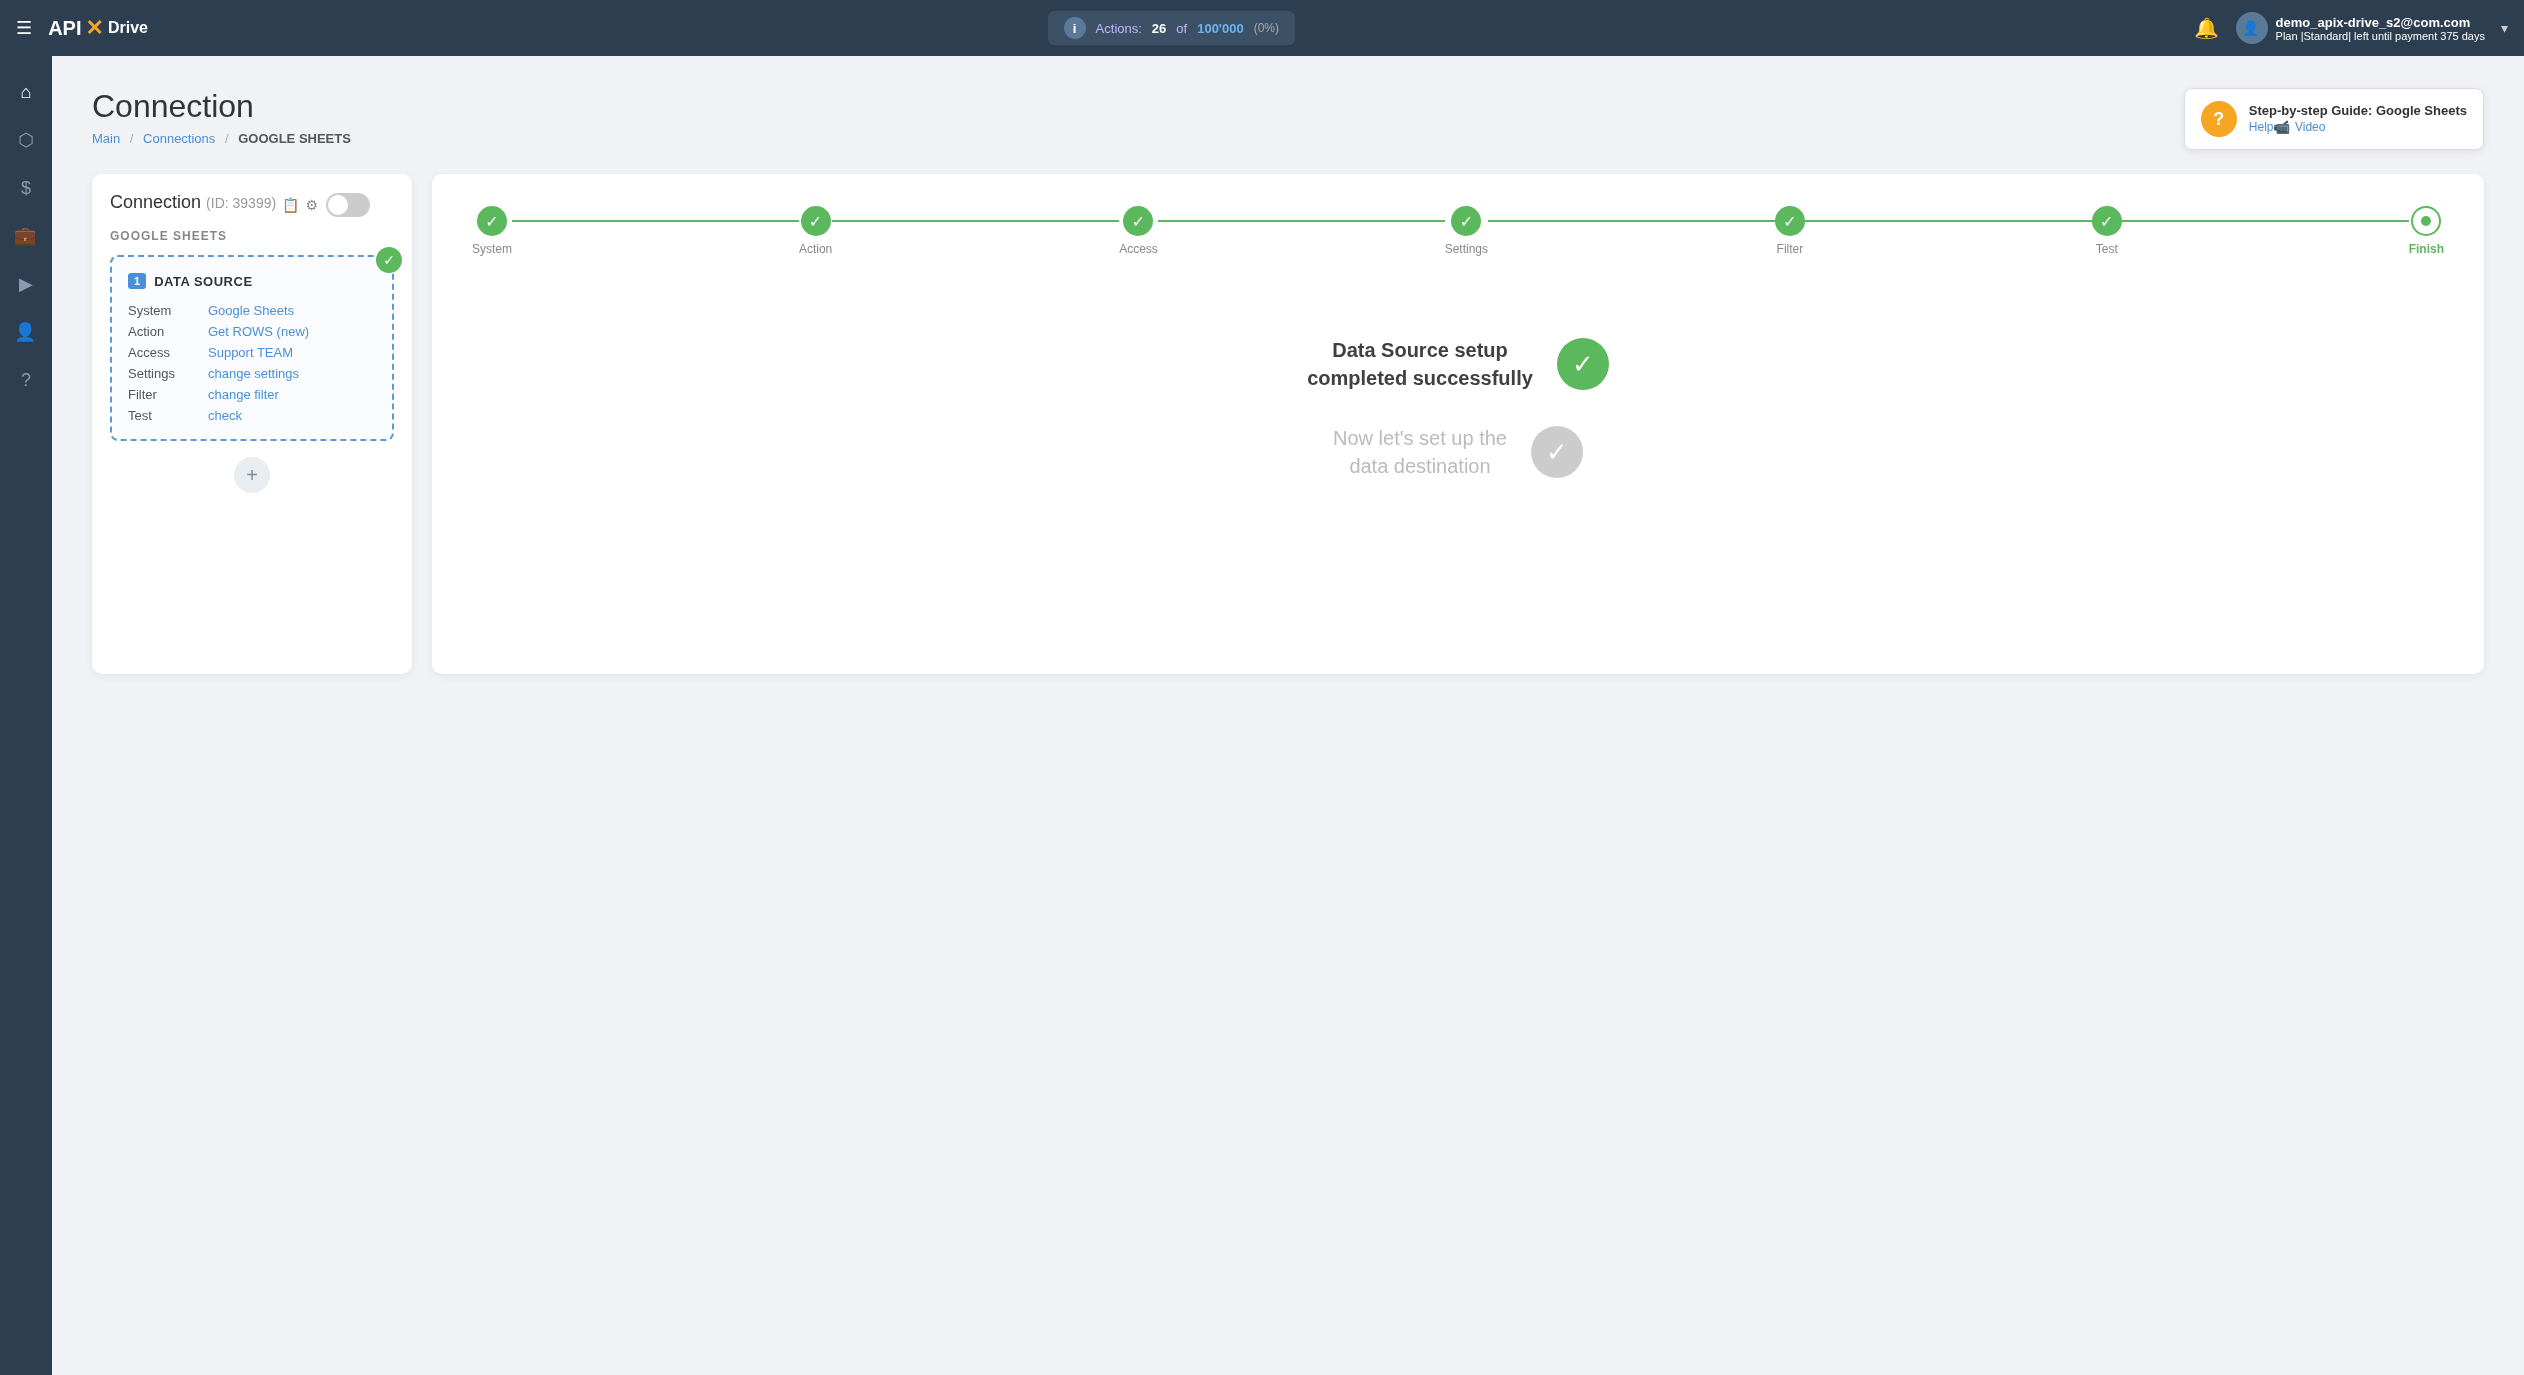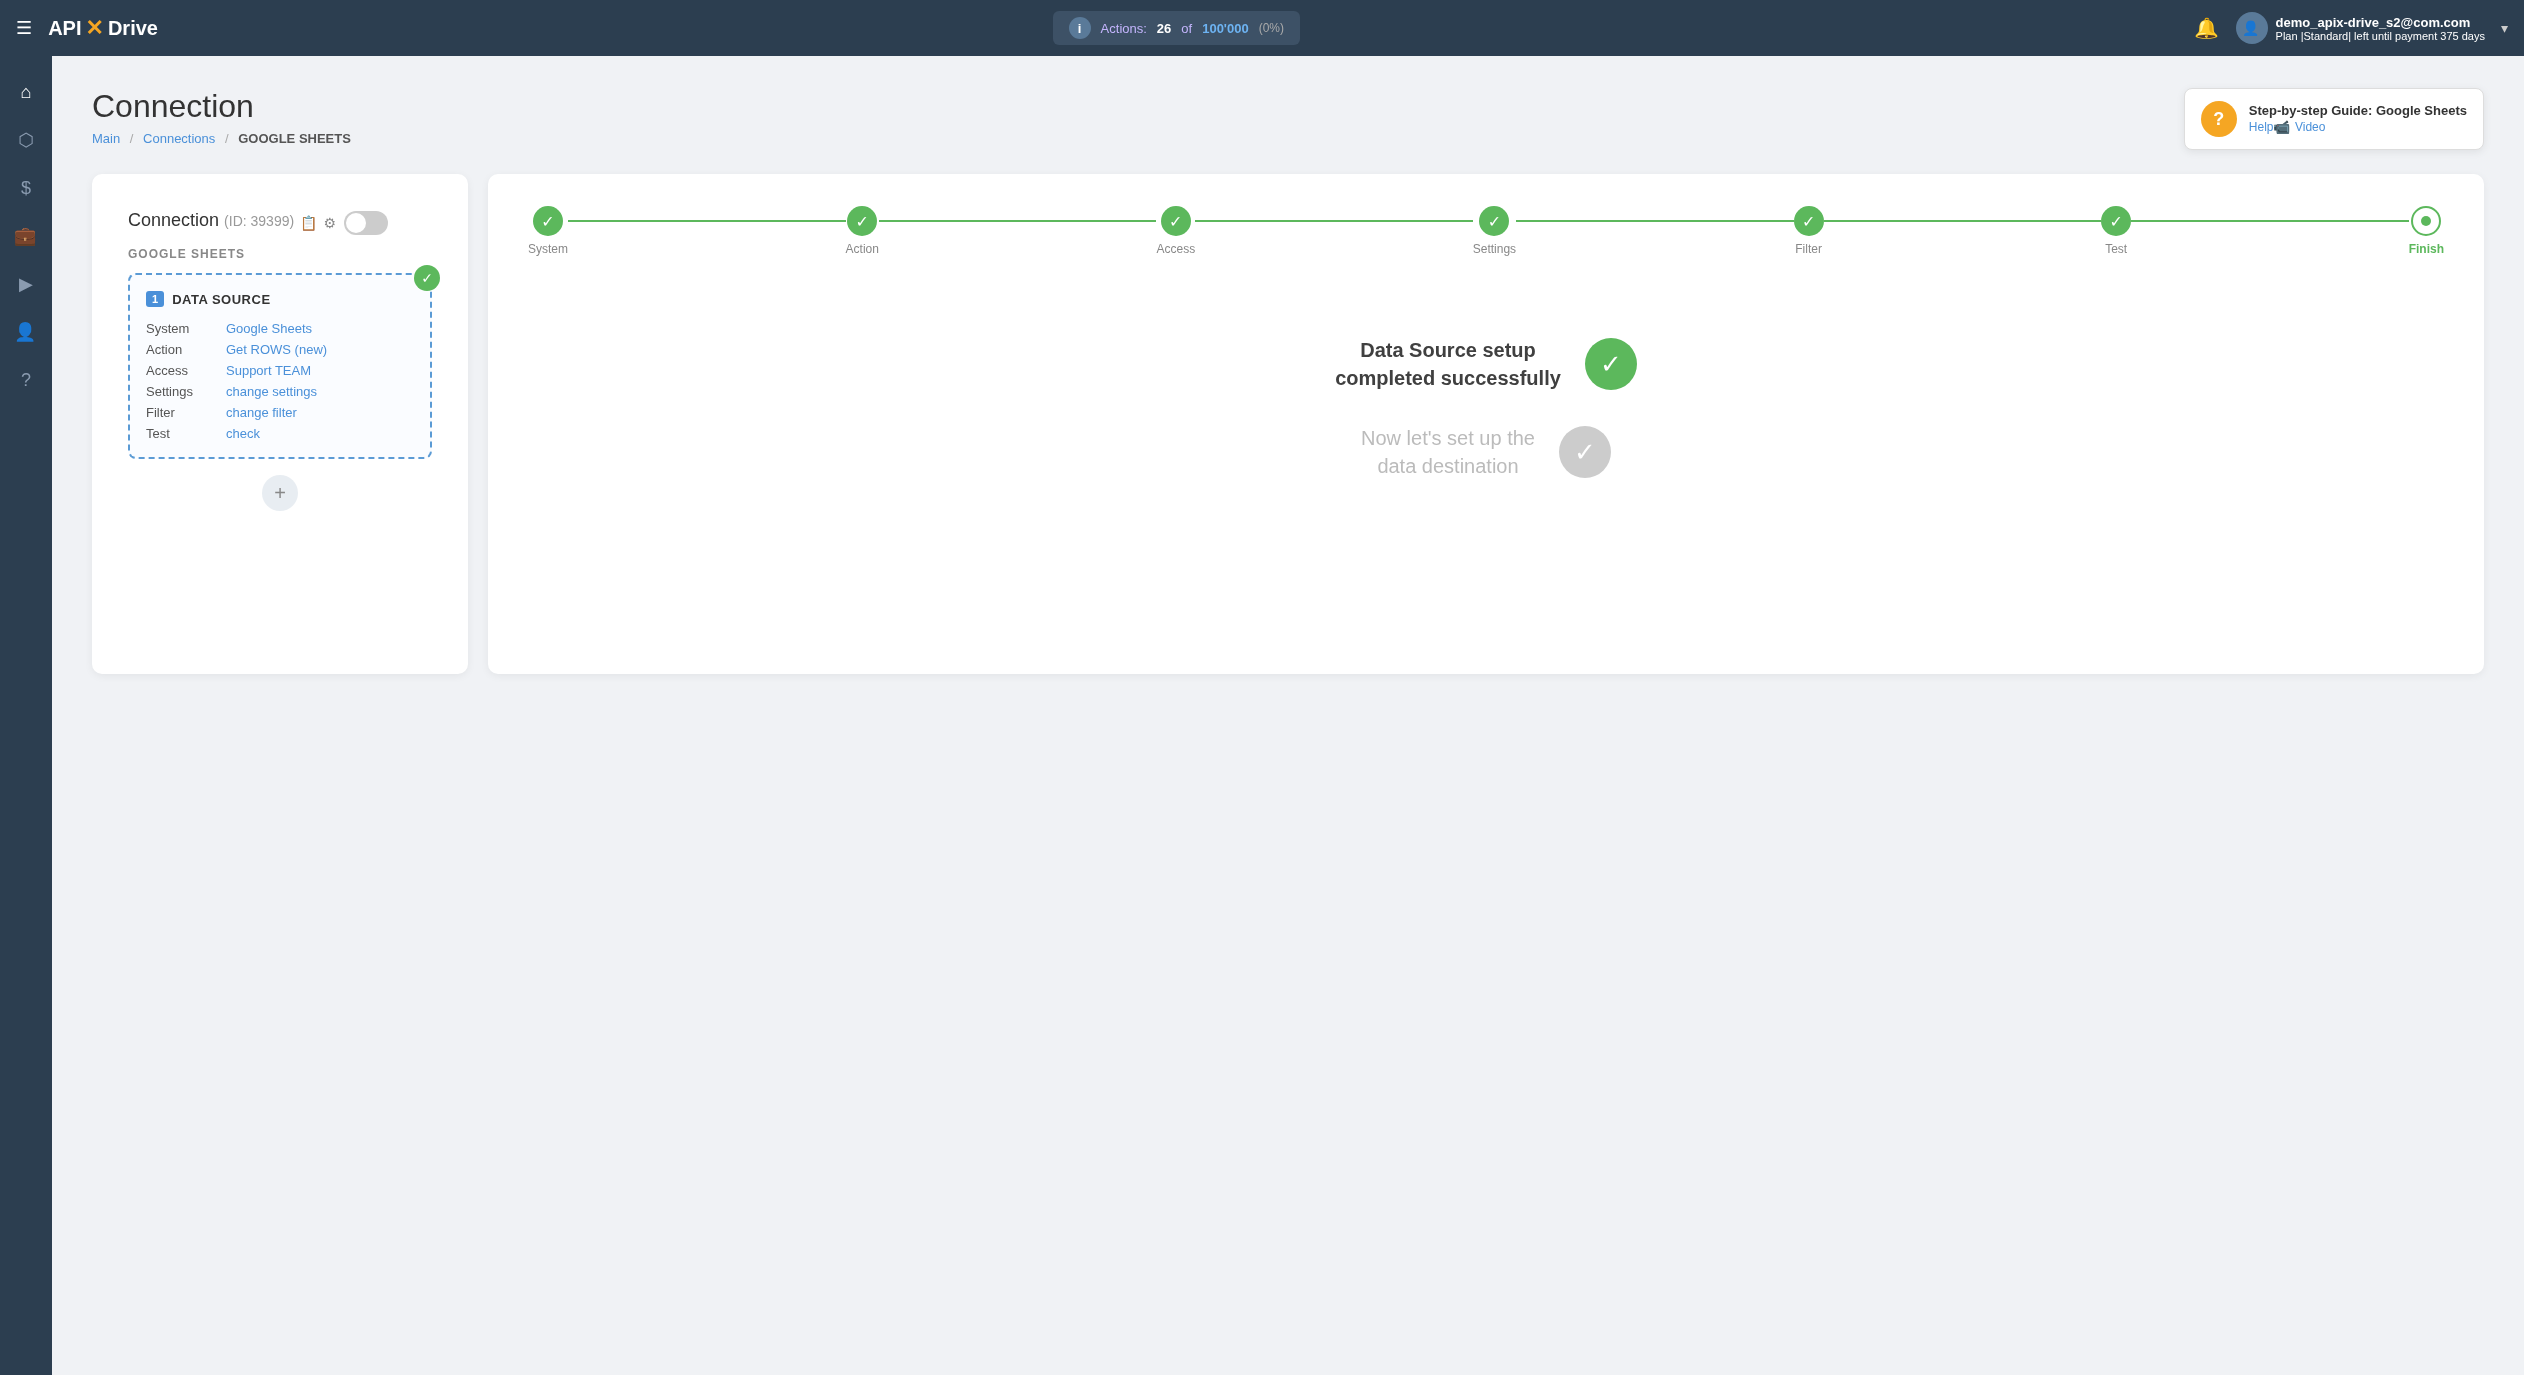--- a/index.html
+++ b/index.html
@@ -14,21 +14,21 @@
       padding: 0 16px;
       gap: 12px;
       position: fixed;
       top: 0; left: 0; right: 0;
       z-index: 100;
     }
     .topnav-hamburger { color: #fff; font-size: 18px; cursor: pointer; margin-right: 4px; }
     .logo { display: flex; align-items: center; gap: 4px; }
     .logo-api { color: #fff; font-weight: 700; font-size: 20px; }
     .logo-x { color: #f5a623; font-weight: 900; font-size: 22px; }
-    .logo-drive { color: #fff; font-weight: 700; font-size: 20px; }
+    .logo-drive { color: #fff; font-weight: 700; font-size: 16px; }
 
     .topnav-center {
       flex: 1;
       display: flex;
       justify-content: center;
     }
     .actions-badge {
       background: #3d5166;
       border-radius: 6px;
       padding: 6px 16px;
@@ -137,25 +137,25 @@
 
     
     .panels {
       display: flex;
       gap: 20px;
       align-items: flex-start;
     }
 
     
     .left-panel {
-      width: 376px;
+      width: 320px;
       flex-shrink: 0;
       background: #fff;
       border-radius: 10px;
-      padding: 36px;
+      padding: 18px;
       box-shadow: 0 2px 8px rgba(0,0,0,0.06);
       min-height: 500px;
     }
     .panel-title { font-size: 18px; font-weight: 400; color: #333; margin-bottom: 4px; }
     .panel-icons { display: inline-flex; gap: 6px; margin-left: 6px; }
     .panel-icon { font-size: 14px; color: #888; cursor: pointer; }
     .toggle-switch {
       width: 44px; height: 24px;
       background: #ccc;
       border-radius: 12px;

